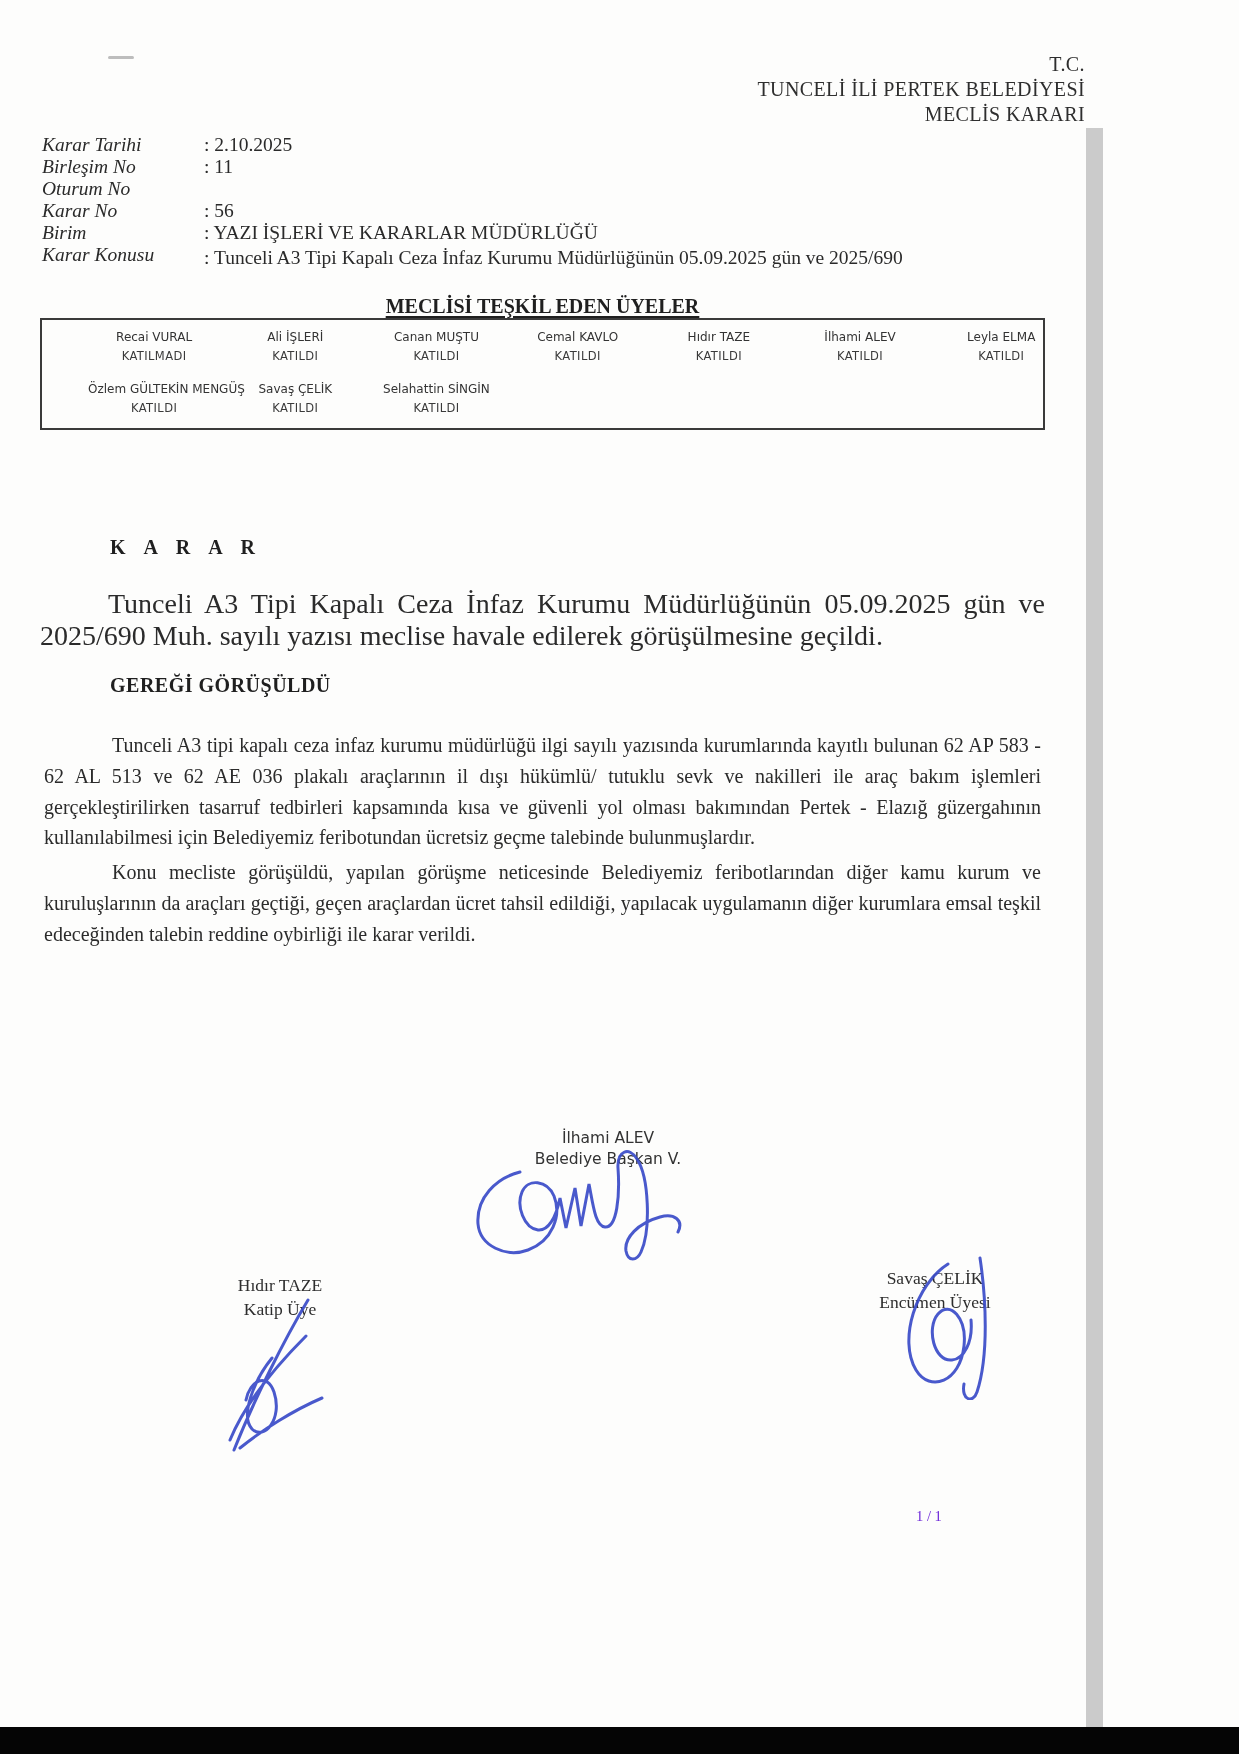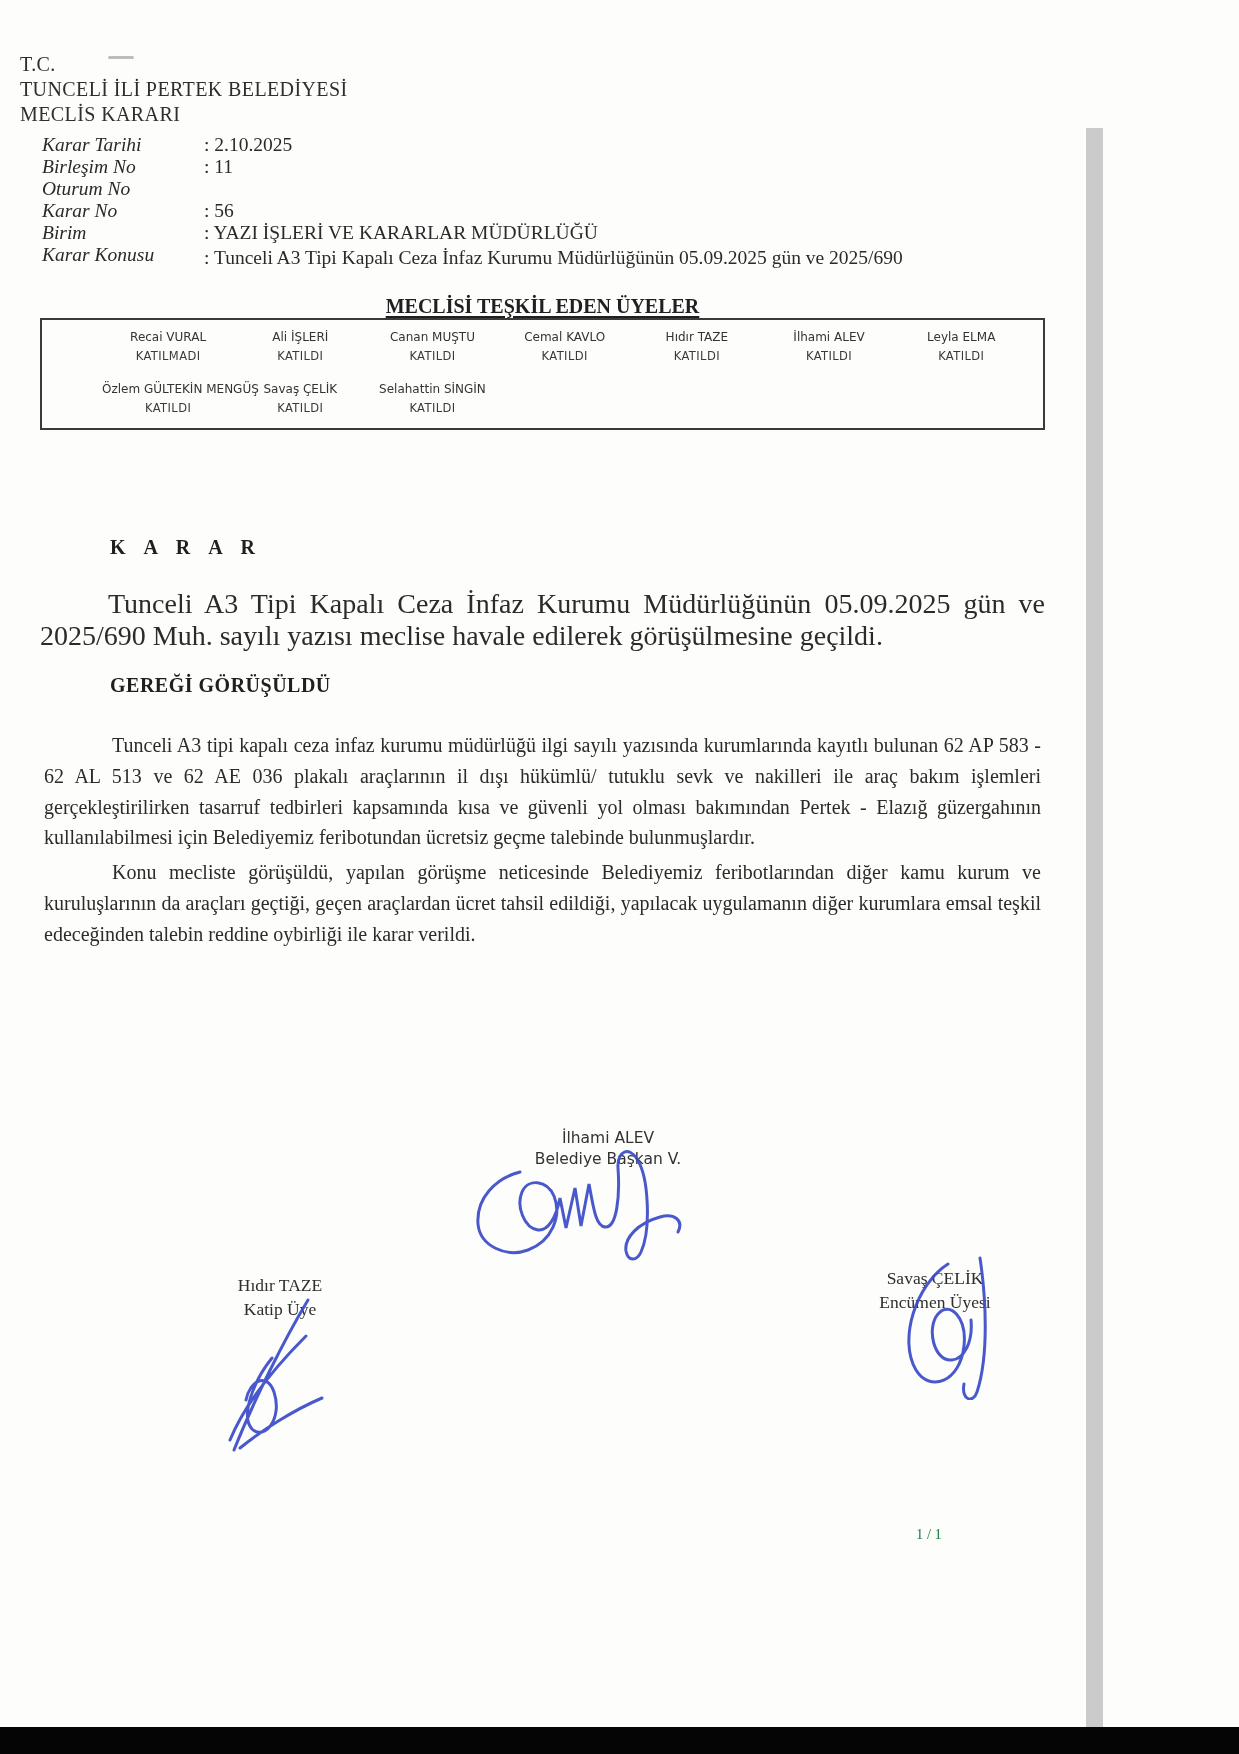--- a/index.html
+++ b/index.html
@@ -2,36 +2,36 @@
 <html><head>
 <meta charset="utf-8">
 <style>
   html,body{margin:0;padding:0;background:#e8e8e8;}
   .page{
     position:relative; width:1239px; height:1754px; background:#fdfdfc;
     overflow:hidden; font-family:"Liberation Serif", serif; color:#262626;
     margin:0 auto;
   }
   
-  .doc-header{position:absolute; left:0; top:52px; width:1085px; text-align:left;
-    font-size:20px; line-height:25px; letter-spacing:0.4px; color:#2e2e2e;margin-left:20px;}
+  .doc-header{position:absolute; left:0; top:52px; width:1085px; text-align:right;
+    font-size:20px; line-height:25px; letter-spacing:0.4px; color:#2e2e2e;}
   
   .meta{position:absolute; left:42px; top:134px; width:1010px; font-size:19.5px; color:#2a2a2a;}
   .meta-row{display:flex; line-height:22px;}
   .meta-label{width:162px; flex:0 0 162px;font-style:italic;}
   .meta-value{flex:1;}
   .meta-row.tall .meta-value{line-height:27px;}
   .kk-line2{display:block; padding-left:13px;}
   
   .members-title{position:absolute; left:0; top:295px; width:1085px; text-align:center;
     font-weight:bold; font-size:20px; color:#1f1f1f;}
   .members-title span{text-decoration:underline; text-decoration-thickness:2px; text-underline-offset:3px;}
   .members-box{position:absolute; left:40px; top:318px; width:1005px; height:112px;
     border:2px solid #3a3a3a; box-sizing:border-box; background:transparent;}
-  .mrow{position:absolute; left:60px; width:925px; display:flex;}
+  .mrow{position:absolute; left:46px; width:925px; display:flex;gap:9px;}
   .mrow1{top:10px;} .mrow2{top:62px;}
   .mcell{width:132.2px; flex:0 0 132.2px; text-align:center;
     font-family:"DejaVu Sans", sans-serif; font-size:12px; line-height:15px; color:#333;}
   .mcell .mname{white-space:nowrap;}
   .mcell .mstatus{margin-top:4px; font-size:11.5px; letter-spacing:0.4px; color:#3a3a3a;}
   
   .karar-heading{position:absolute; left:110px; top:536px; font-size:20px; font-weight:bold;
     letter-spacing:7px; color:#1f1f1f;}
   .karar-para{position:absolute; left:40px; top:588px; width:1005px; font-size:28px;
     line-height:31.5px; text-align:justify; text-indent:68px; color:#2b2b2b;}
@@ -45,21 +45,21 @@
     font-family:"DejaVu Sans", sans-serif; font-size:15.5px; line-height:21px; color:#333;}
   .sig-left{position:absolute; left:180px; top:1273px; width:200px; text-align:center;
     font-size:17.5px; line-height:24px; color:#2e2e2e;}
   .sig-right{position:absolute; left:835px; top:1266px; width:200px; text-align:center;
     font-size:17.5px; line-height:24px; color:#2e2e2e;}
   .sig-svg{position:absolute; pointer-events:none;}
   .svg-center{left:468px; top:1138px;}
   .svg-left{left:212px; top:1288px;}
   .svg-right{left:888px; top:1250px;}
   
-  .page-number{position:absolute; left:916px; top:1508px; font-size:14.5px; color:#15803d;margin-top:18px;}
+  .page-number{position:absolute; left:916px; top:1508px; font-size:14.5px; color:#6d28d9;}
   .scan-strip{position:absolute; left:1086px; top:128px; width:17px; height:1599px; background:#cbcbcb;}
   .scan-dash{position:absolute; left:108px; top:56px; width:26px; height:3px; background:#bdbdbd; border-radius:2px;}
   .scan-bottom-bar{position:absolute; left:0; top:1727px; width:1239px; height:27px; background:#050505;}
 </style>
 </head>
 <body>
 
 <div class="page">
 
   <div class="scan-dash"></div>

